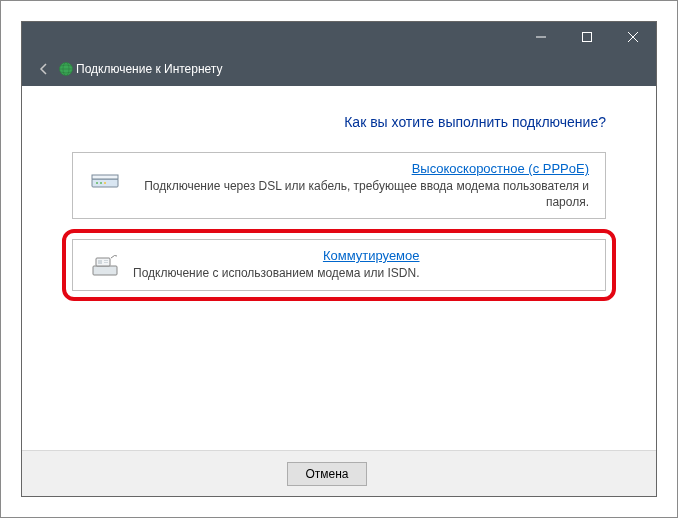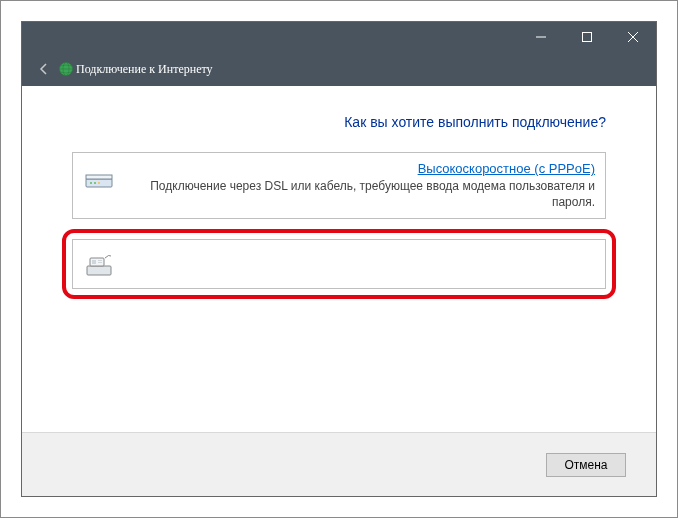--- a/index.html
+++ b/index.html
@@ -4,37 +4,37 @@
 <style>
   * { box-sizing: border-box; margin: 0; padding: 0; }
   html, body { width: 678px; height: 518px; font-family: "Segoe UI", Tahoma, sans-serif; font-size: 12px; background: #fff; }
   .frame { width: 678px; height: 518px; border: 1px solid #8a8a8a; position: relative; background: #fff; }
   .inner { position: absolute; left: 20px; top: 20px; right: 20px; bottom: 20px; border: 1px solid #666; background: #fff; display: flex; flex-direction: column; }
 
   .titlebar { height: 30px; background: #4a545e; display: flex; align-items: center; justify-content: flex-end; }
   .caption-btn { width: 46px; height: 30px; display: flex; align-items: center; justify-content: center; color: #fff; }
   .caption-btn svg { stroke: #fff; stroke-width: 1; fill: none; }
 
-  .navbar { height: 34px; background: #4a545e; display: flex; align-items: center; padding-left: 10px; gap: 2px; color: #fff; font-family: Liberation Serif, serif; }
+  .navbar { height: 34px; background: #4a545e; display: flex; align-items: center; padding-left: 10px; gap: 2px; color: #fff; }
   .back-btn { width: 24px; height: 24px; display: flex; align-items: center; justify-content: center; color: #d0d0d0; }
   .globe-icon { width: 16px; height: 16px; }
   .nav-title { font-size: 12px; color: #fff; }
 
   .content { flex: 1; padding: 28px 50px 10px 50px; color: #000; text-align: right; }
   .heading { color: #003399; font-size: 14px; margin-bottom: 22px; font-weight: 400; }
 
-  .option { border: 1px solid #bfbfbf; padding: 8px 10px; display: flex; gap: 12px; align-items: flex-start; margin-bottom: 16px; background: #fff; }
+  .option { border: 1px solid #bfbfbf; padding: 8px 16px; display: flex; gap: 12px; align-items: flex-start; margin-bottom: 16px; background: #fff; }
   .option .icon-slot { width: 32px; height: 32px; flex-shrink: 0; display: flex; align-items: center; justify-content: center; }
   .option-title { color: #0066cc; font-size: 13px; text-decoration: underline; margin-bottom: 2px; }
   .option-desc { color: #444; font-size: 12px; line-height: 1.35; }
 
   .highlight-wrap { border: 4px solid #e30613; border-radius: 12px; padding: 6px 6px; margin: -6px -10px 0 -10px; }
   .highlight-wrap .option { margin-bottom: 0; }
 
-  .footer { height: 64px; border-top: 1px solid #d9d9d9; background: #f0f0f0; display: flex; align-items: center; justify-content: flex-end; padding-right: 30px; }
+  .footer { height: 46px; border-top: 1px solid #d9d9d9; background: #f0f0f0; display: flex; align-items: center; justify-content: center; padding-right: 24px; }
   .btn { min-width: 80px; height: 24px; border: 1px solid #adadad; background: #e1e1e1; font-size: 12px; padding: 0 12px; cursor: default; }
 </style>
 </head>
 <body>
 
 <div class="frame">
   <div class="inner">
 
     <div class="titlebar">
       <div class="caption-btn">
@@ -97,20 +97,24 @@
           <span class="icon-slot">
             <svg width="32" height="32" viewBox="0 0 32 32">
               <rect x="4" y="18" width="24" height="9" rx="1" fill="#e0e6ea" stroke="#888"></rect>
               <rect x="7" y="10" width="14" height="8" rx="1" fill="#f2f4f6" stroke="#888"></rect>
               <rect x="9" y="12" width="4" height="4" fill="#cfd6db"></rect>
               <rect x="15" y="12" width="4" height="1" fill="#cfd6db"></rect>
               <rect x="15" y="14" width="4" height="1" fill="#cfd6db"></rect>
               <path d="M22 10 Q26 6 28 8" fill="none" stroke="#888" stroke-width="1"></path>
             </svg>
           </span>
+          <div>
+            <div class="option-title">Коммутируемое</div>
+            <div class="option-desc">Подключение с использованием модема или ISDN.</div>
+          </div>
         </div>
       </div>
 
     </div>
 
     <div class="footer">
       <button class="btn">Отмена</button>
     </div>
 
   </div>

